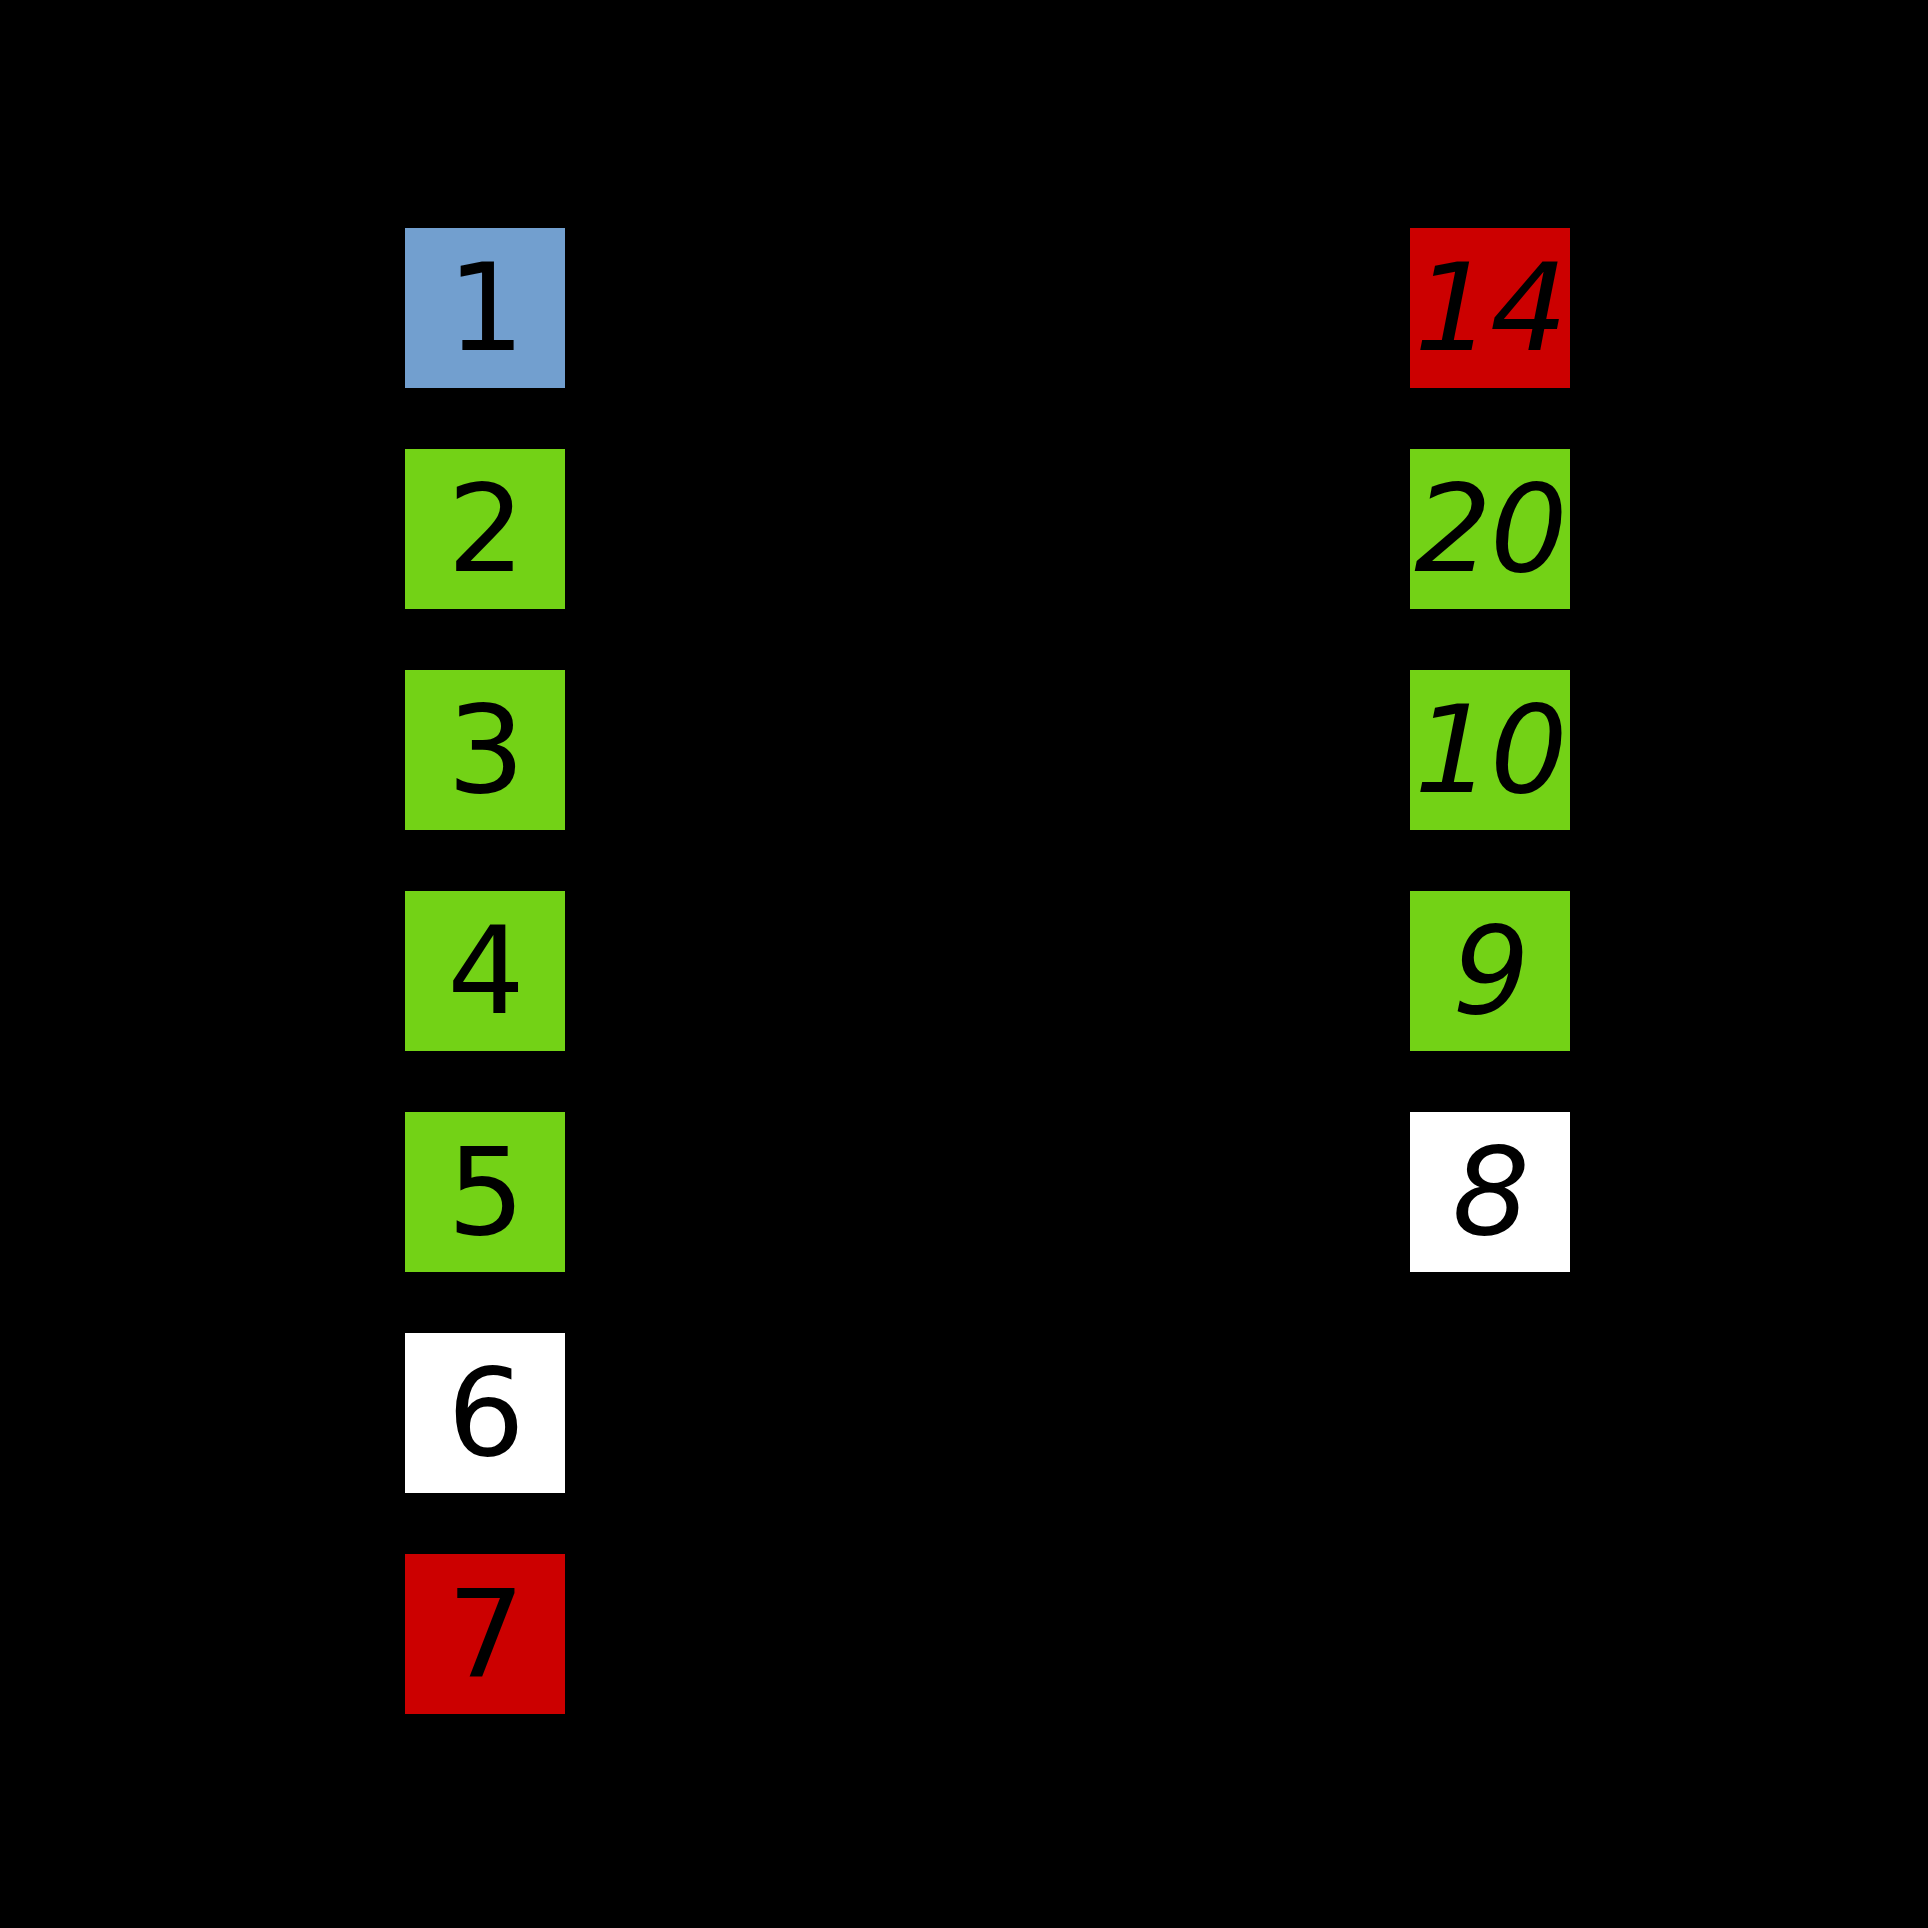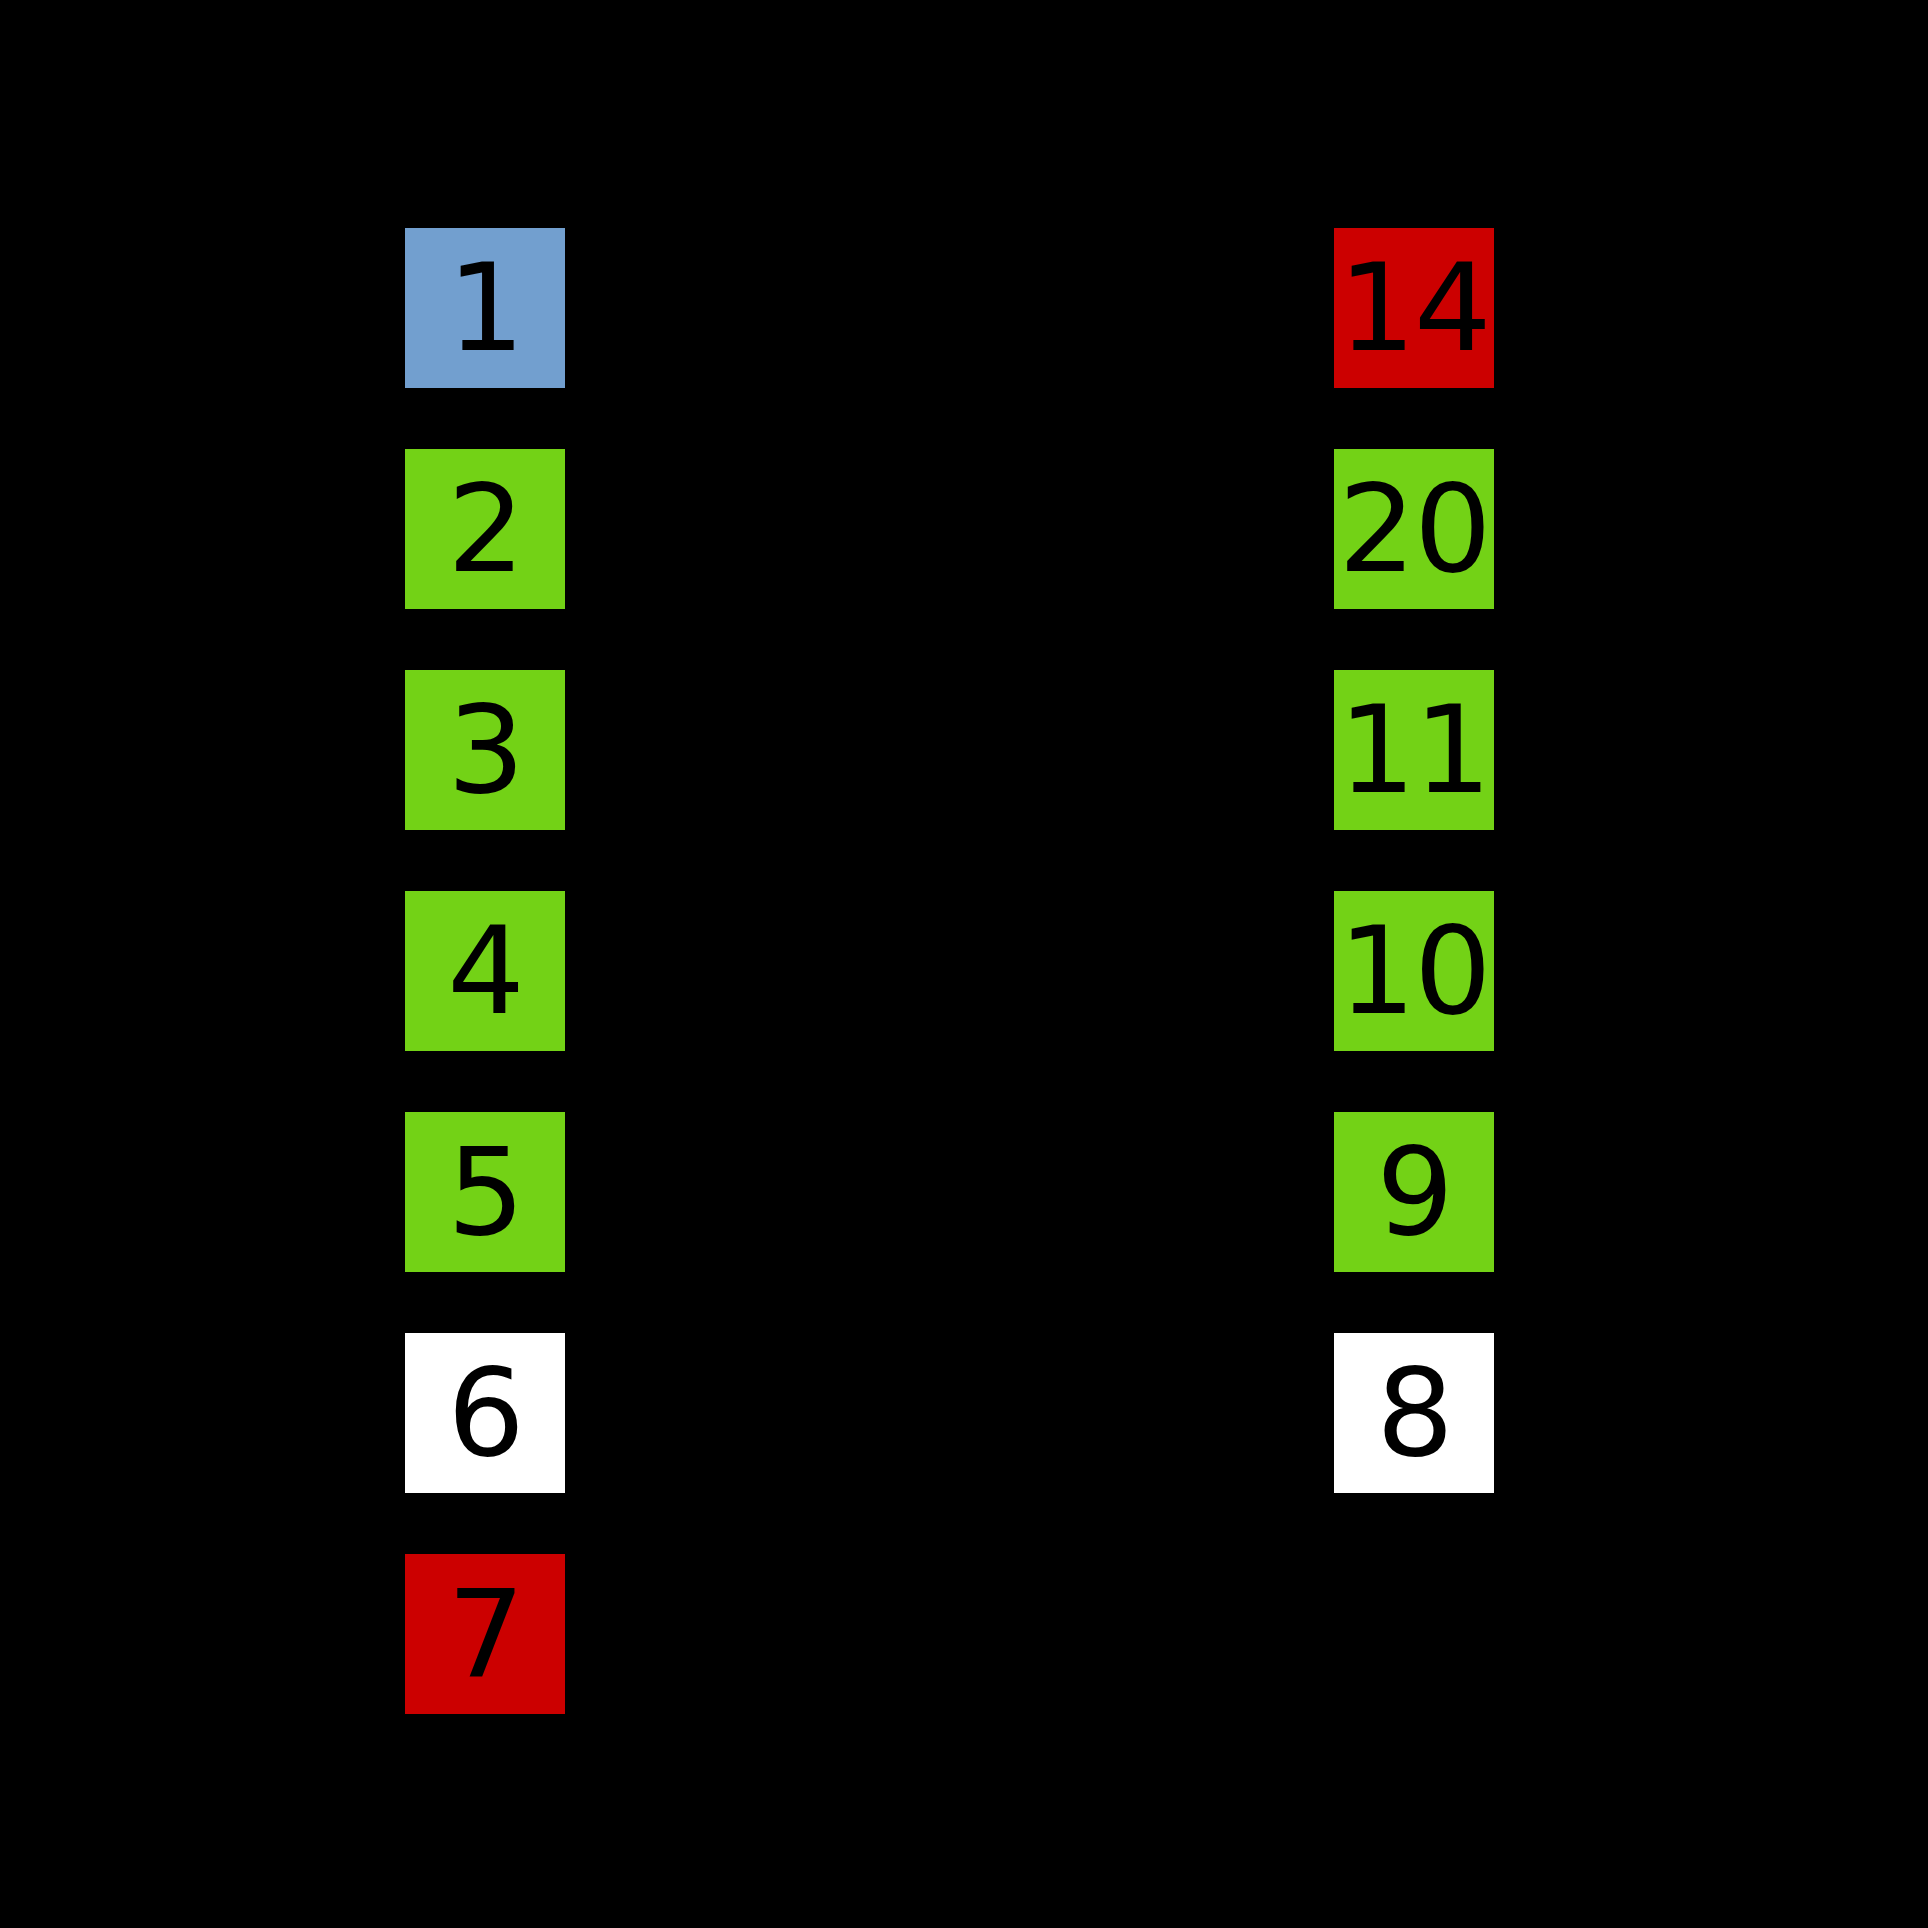--- a/index.html
+++ b/index.html
@@ -16,21 +16,21 @@
     font-family: "DejaVu Sans", "Liberation Sans", sans-serif;
   }
   .pin-column {
     position: absolute;
     top: 228px;
     display: flex;
     flex-direction: column;
     gap: 61px;
   }
   #left-pin-column  { left: 405px;  }
-  #right-pin-column { left: 1334px; }
+  #right-pin-column { left: 1410px; font-style: italic; }
   .pin {
     width: 160px;
     height: 160px;
     text-align: center;
     line-height: 160px;
   }
   .pin-label {
     font-size: 122px;
     color: #000000;
     letter-spacing: -1.9px;
@@ -71,23 +71,20 @@
 
   <div id="right-pin-column" class="pin-column">
 
   <div class="pin" style="background-color: rgb(204, 0, 0);">
         <span class="pin-label">14</span>
       </div>
       <div class="pin" style="background-color: rgb(115, 210, 22);">
         <span class="pin-label">20</span>
       </div>
       <div class="pin" style="background-color: rgb(115, 210, 22);">
-        <span class="pin-label">11</span>
-      </div>
-      <div class="pin" style="background-color: rgb(115, 210, 22);">
         <span class="pin-label">10</span>
       </div>
       <div class="pin" style="background-color: rgb(115, 210, 22);">
         <span class="pin-label">9</span>
       </div>
       <div class="pin" style="background-color: rgb(255, 255, 255);">
         <span class="pin-label">8</span>
       </div>
     </div>
 

